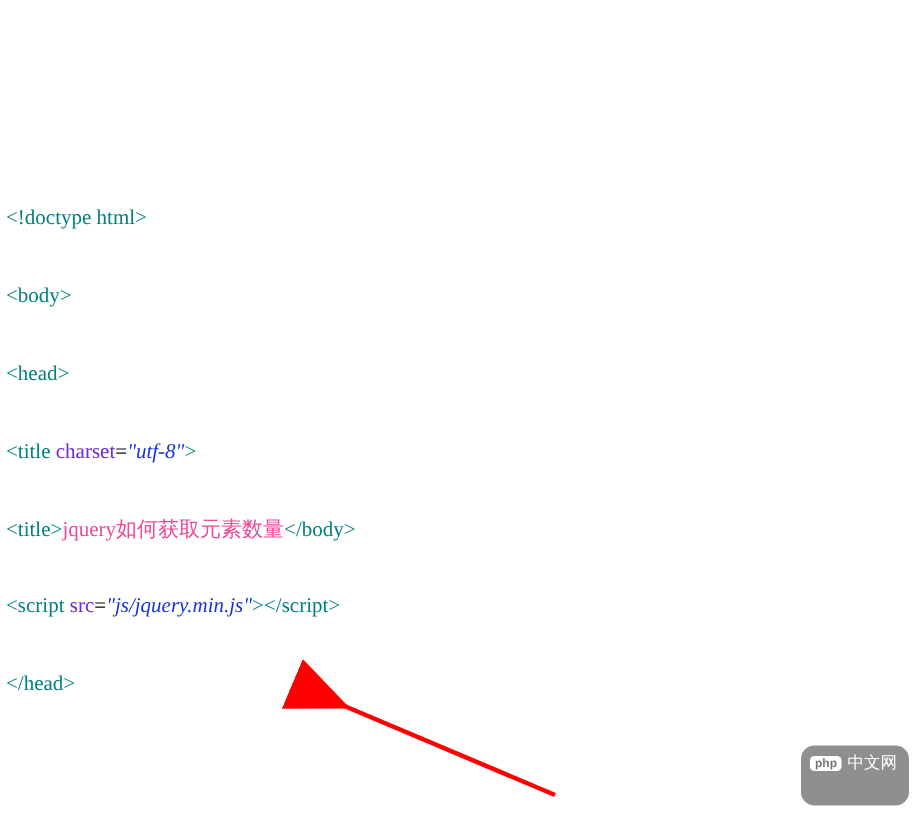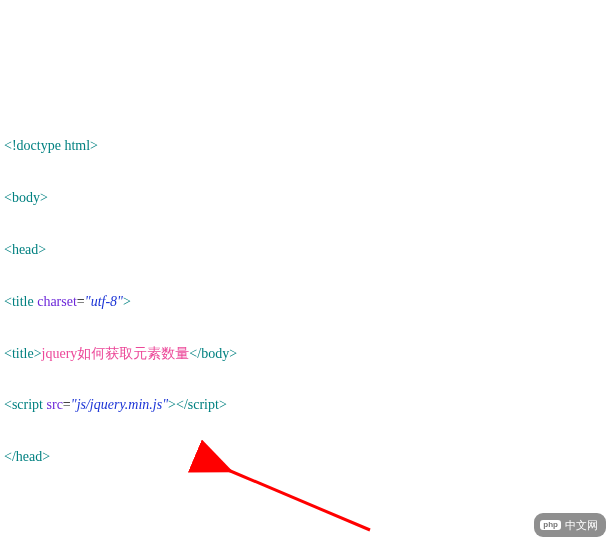--- a/index.html
+++ b/index.html
@@ -30,21 +30,21 @@
   }
 
   .watermark {
     position: absolute;
     right: 4px;
     bottom: 8px;
     background: #8f8f8f;
     color: #ffffff;
     font-family: sans-serif;
     font-size: 11px;
-    padding: 2px 8px 2px 6px;
+    padding: 2px 8px 18px 6px;
     border-radius: 9px;
     display: flex;
     align-items: center;
     gap: 4px;
   }
   .watermark .wm-logo {
     background: #ffffff;
     color: #777;
     font-size: 8px;
     font-weight: bold;

